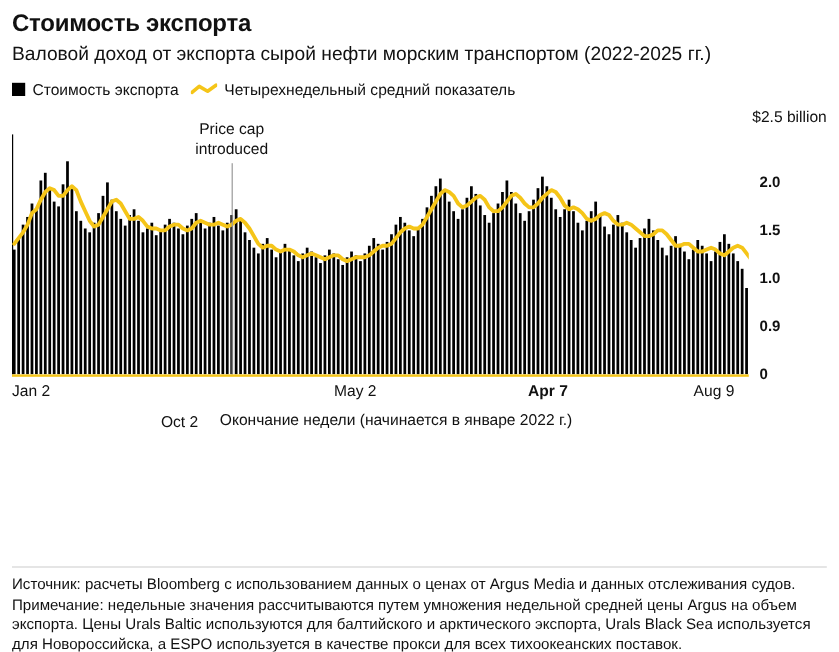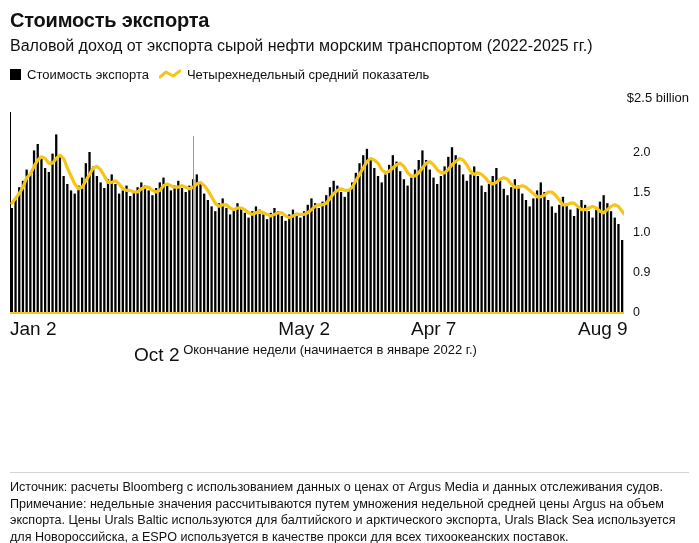--- a/index.html
+++ b/index.html
@@ -83,20 +83,21 @@
     width: 64px;
     height: 252px;
     font-size: 12.5px;
     margin-left: 16px;
   }
   .tick-label {
     position: absolute;
     left: 8px;
     transform: translateY(-50%);
     white-space: nowrap;
+    font-weight: bold;
   }
   .unit-label {
     position: absolute;
     right: 0;
     top: 0;
     font-size: 13px;
     white-space: nowrap;
   }
   .axis-line-v {
     position: absolute;
@@ -112,21 +113,21 @@
     top: 222px;
     width: 614px;
     height: 2px;
     background: #f5c518;
   }
   .xaxis {
     position: relative;
     width: 614px;
     height: 20px;
     margin-top: 2px;
-    font-size: 19px;
+    font-size: 13px;
   }
   .xtick {
     position: absolute;
     top: 0;
     white-space: nowrap;
   }
   .xlabel {
     text-align: center;
     font-size: 13px;
     width: 640px;
@@ -365,28 +366,32 @@
           <rect x="603.61" y="105.60" width="2.29" height="94.40" fill="#000000"></rect>
           <rect x="607.31" y="112.00" width="2.29" height="88.00" fill="#000000"></rect>
           <rect x="611.00" y="128.00" width="2.29" height="72.00" fill="#000000"></rect>
         </svg>
       <svg class="line" id="line-svg" width="614" height="200" viewBox="0 0 614 200" preserveAspectRatio="none">
           <path d="M1.85 91.20 L5.55 86.40 L9.25 81.60 L12.95 75.20 L16.64 65.60 L20.34 62.40 L24.04 54.40 L27.74 48.00 L31.44 44.80 L35.14 46.40 L38.84 51.20 L42.54 51.20 L46.23 46.40 L49.93 43.20 L53.63 46.40 L57.33 56.00 L61.03 64.00 L64.73 72.00 L68.43 76.80 L72.13 75.20 L75.83 68.80 L79.52 62.40 L83.22 56.00 L86.92 54.40 L90.62 57.60 L94.32 64.00 L98.02 70.40 L101.72 70.40 L105.42 68.80 L109.11 72.00 L112.81 76.80 L116.51 78.40 L120.21 78.40 L123.91 80.00 L127.61 80.00 L131.31 76.80 L135.01 75.20 L138.70 75.20 L142.40 78.40 L146.10 80.00 L149.80 78.40 L153.50 73.60 L157.20 72.00 L160.90 73.60 L164.60 75.20 L168.30 75.20 L171.99 73.60 L175.69 75.20 L179.39 76.80 L183.09 75.20 L186.79 72.00 L190.49 70.40 L194.19 73.60 L197.89 78.40 L201.58 84.80 L205.28 91.20 L208.98 94.40 L212.68 92.80 L216.38 92.80 L220.08 96.00 L223.78 97.60 L227.48 96.00 L231.17 96.00 L234.87 97.60 L238.57 100.80 L242.27 102.40 L245.97 100.80 L249.67 99.20 L253.37 100.80 L257.07 102.40 L260.77 104.00 L264.46 102.40 L268.16 100.80 L271.86 100.80 L275.56 104.00 L279.26 105.60 L282.96 104.00 L286.66 102.40 L290.36 102.40 L294.05 102.40 L297.75 100.80 L301.45 97.60 L305.15 94.40 L308.85 92.80 L312.55 92.80 L316.25 91.20 L319.95 86.40 L323.64 81.60 L327.34 78.40 L331.04 76.80 L334.74 78.40 L338.44 78.40 L342.14 75.20 L345.84 68.80 L349.54 62.40 L353.23 56.00 L356.93 49.60 L360.63 46.40 L364.33 48.00 L368.03 51.20 L371.73 57.60 L375.43 60.80 L379.13 59.20 L382.83 56.00 L386.52 52.80 L390.22 51.20 L393.92 54.40 L397.62 60.80 L401.32 64.00 L405.02 64.00 L408.72 60.80 L412.42 56.00 L416.11 51.20 L419.81 49.60 L423.51 52.80 L427.21 57.60 L430.91 60.80 L434.61 60.80 L438.31 57.60 L442.01 52.80 L445.70 49.60 L449.40 46.40 L453.10 48.00 L456.80 52.80 L460.50 59.20 L464.20 62.40 L467.90 60.80 L471.60 62.40 L475.30 65.60 L478.99 70.40 L482.69 72.00 L486.39 70.40 L490.09 67.20 L493.79 65.60 L497.49 67.20 L501.19 72.00 L504.89 75.20 L508.58 75.20 L512.28 73.60 L515.98 75.20 L519.68 78.40 L523.38 81.60 L527.08 84.80 L530.78 84.80 L534.48 83.20 L538.17 80.00 L541.87 80.00 L545.57 83.20 L549.27 88.00 L552.97 92.80 L556.67 92.80 L560.37 91.20 L564.07 91.20 L567.77 94.40 L571.46 97.60 L575.16 97.60 L578.86 96.00 L582.56 94.40 L586.26 96.00 L589.96 99.20 L593.66 100.80 L597.36 97.60 L601.05 94.40 L604.75 92.80 L608.45 94.40 L612.15 99.20 L615.85 104.00 L619.55 108.80" fill="none" stroke="#f5c518" stroke-width="3.2" stroke-linejoin="round" stroke-linecap="round"></path>
         </svg>
     </div>
 
     <div class="annot-line" id="annot-line" style="left: 183.1px; top: 46px; height: 176px;"></div>
+    <div class="annotation" id="annotation" style="left: 125.1px; top: 10px; width: 116px;">
+      <div>Price cap</div>
+      <div>introduced</div>
+    </div>
 
     <div class="baseline"></div>
 
     <div class="xaxis" style="position:absolute; left:0; top:226px;">
       <div class="xtick" id="xt0" style="left: 0px;">Jan 2</div>
       <div class="xtick" id="xt1" style="left: 124.102px; margin-top: 26px;">Oct 2</div>
       <div class="xtick" id="xt2" style="left: 268.355px;">May 2</div>
-      <div class="xtick" id="xt3" style="left: 401px;">Apr 7</div>
+      <div class="xtick" id="xt3" style="left: 430px; font-weight: bold;">Apr 7</div>
       <div class="xtick" id="xt4" style="left: 568px;">Aug 9</div>
     </div>
 
     <div class="xlabel" style="position:absolute; left:0; top:252px;">Окончание недели (начинается в январе 2022 г.)</div>
   </div>
 
   <div class="footer">
     <div class="divider"></div>
     <div>Источник: расчеты Bloomberg с использованием данных о ценах от Argus Media и данных отслеживания судов.</div>
     <div>Примечание: недельные значения рассчитываются путем умножения недельной средней цены Argus на объем экспорта. Цены Urals Baltic используются для балтийского и арктического экспорта, Urals Black Sea используется для Новороссийска, а ESPO используется в качестве прокси для всех тихоокеанских поставок.</div>

